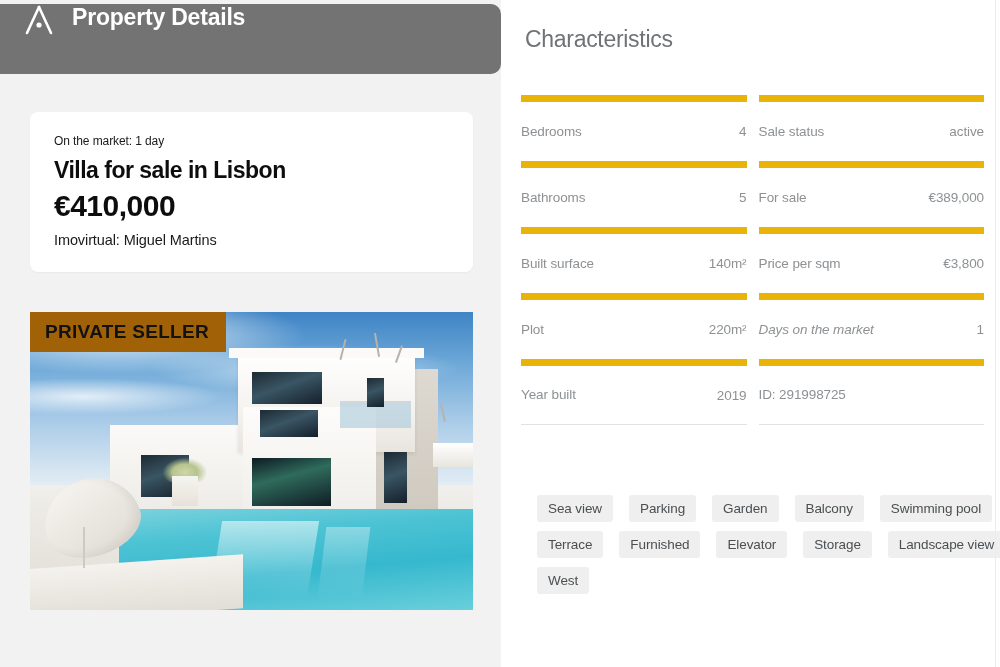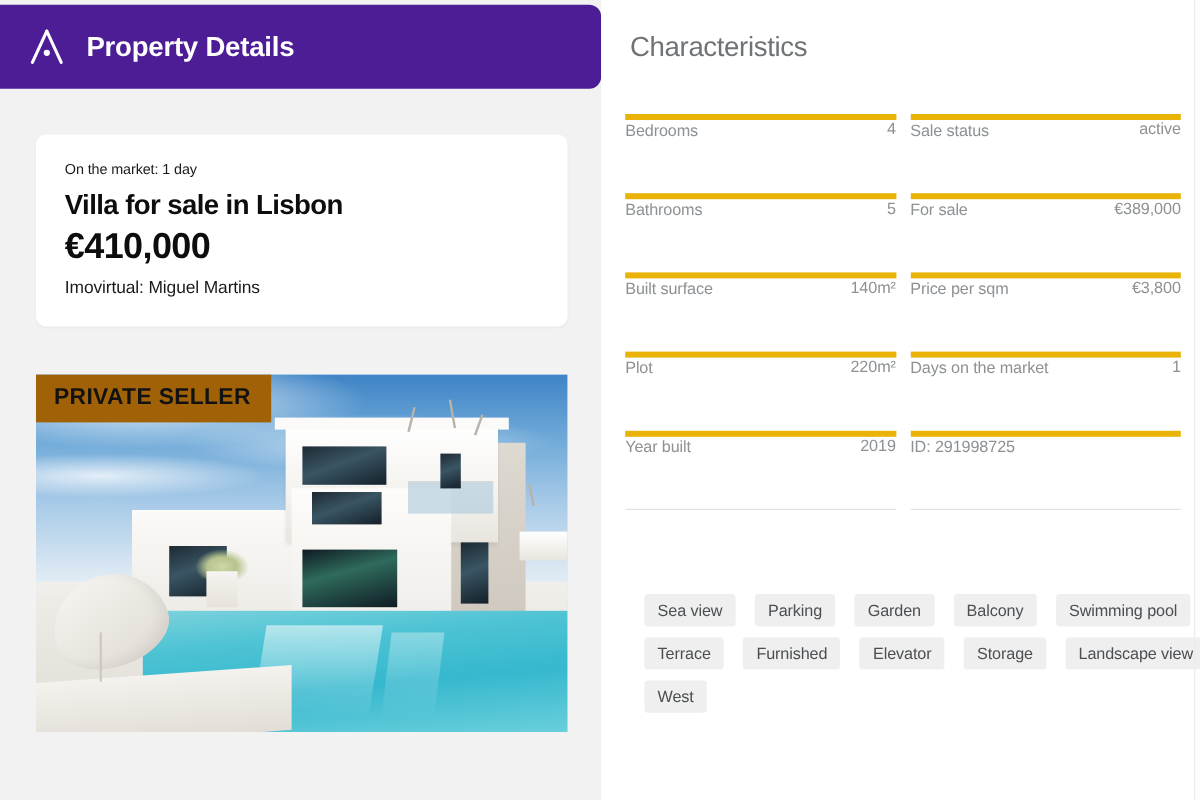--- a/index.html
+++ b/index.html
@@ -13,23 +13,23 @@
 
   
   .left-panel {
     position: absolute; left: 0; top: 0;
     width: 501px; height: 667px;
     background: #f2f2f2;
   }
   .app-header {
     position: absolute; left: 0; top: 4px;
     width: 501px; height: 70px;
-    background: #4c1d95;
+    background: #737373;
     border-radius: 0 10px 10px 0;
-    display: flex; align-items: center;
+    display: flex; 
     padding-left: 24px;
     gap: 18px;
   }
   .logo-mark { width: 30px; height: 32px; display:block; }
   .app-title {
     color: #ffffff; font-size: 23px; font-weight: bold;
     letter-spacing: -0.2px;
   }
 
   
@@ -174,33 +174,33 @@
     position:absolute; left: 24px; top: 26px;
     font-size: 23px; color:#6f7376; letter-spacing:-0.3px;
   }
   .spec-grid {
     position:absolute; left: 20px; top: 95px;
     width: 463px;
     display: flex; gap: 12px;
   }
   .spec-col { flex: 1 1 0; }
   .spec-row {
-    border-top: 5px solid #eab308;
+    border-top: 7px solid #eab308;
     height: 66px;
-    display: flex; align-items: flex-start; justify-content: space-between;
+    display: flex; align-items: center; justify-content: space-between;
     gap: 10px;
   }
   .spec-row:last-child { border-bottom: 1px solid #e2e2e2; }
   .spec-label {
     font-size: 13.5px; color:#8d9194; line-height: 1.28; letter-spacing:-0.1px;
   }
   .spec-value {
     font-size: 13.5px; color:#8d9194; white-space: nowrap; letter-spacing:-0.1px;
   }
-  .spec-row.wide .spec-label { max-width: 130px; }
+  .spec-row.wide .spec-label { max-width: 130px; font-style: italic; }
 
   .tags {
     position:absolute; left: 36px; top: 495px; width: 470px;
     display: flex; flex-wrap: wrap; gap: 9px 16px;
   }
   .tag {
     background:#efefef; color:#4b4f52;
     font-size: 13.5px; letter-spacing:-0.1px;
     padding: 6px 11px; border-radius: 3px;
     white-space: nowrap;

